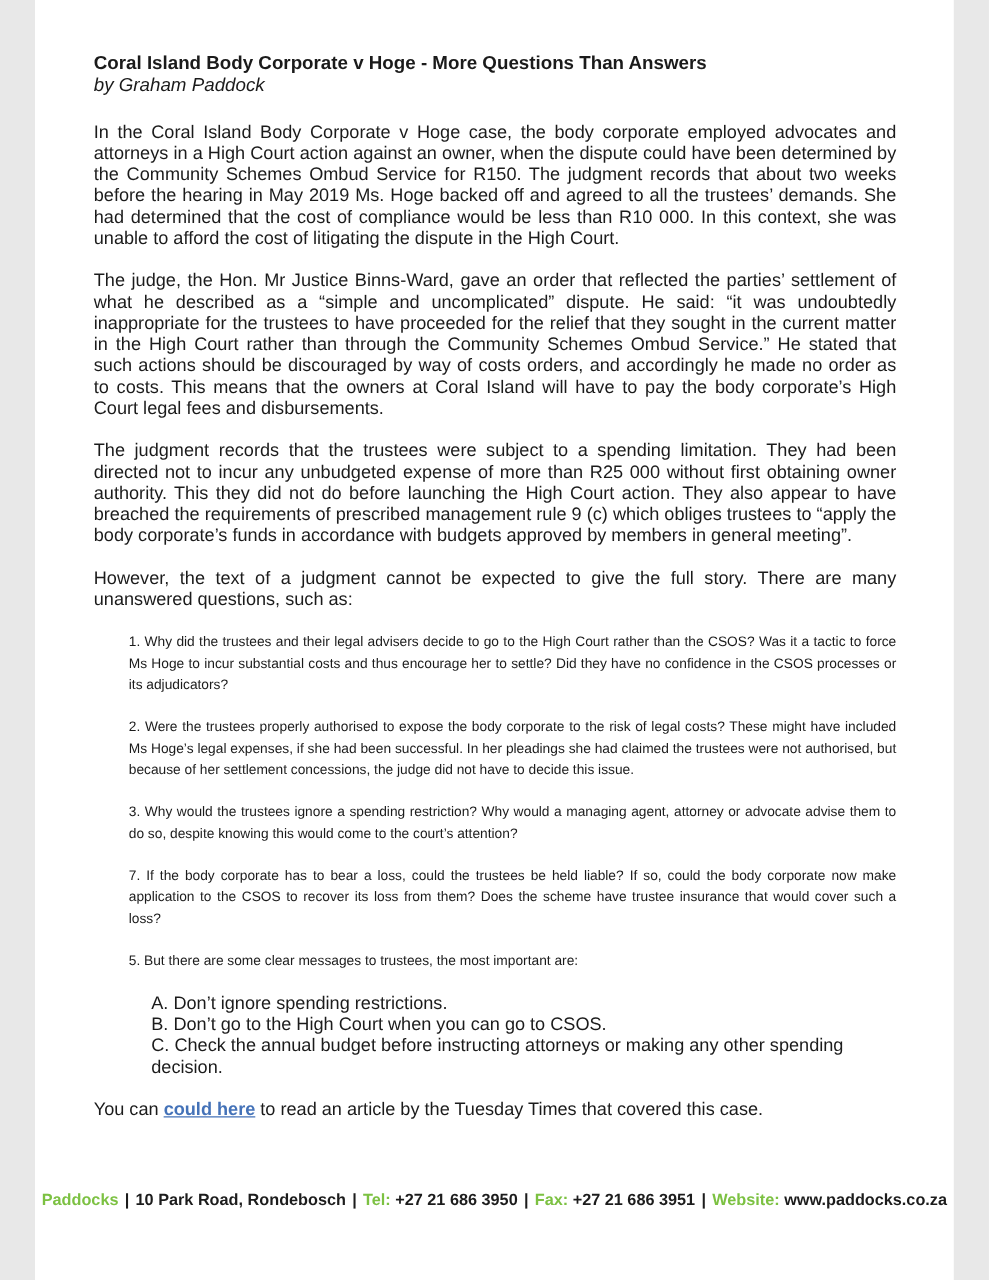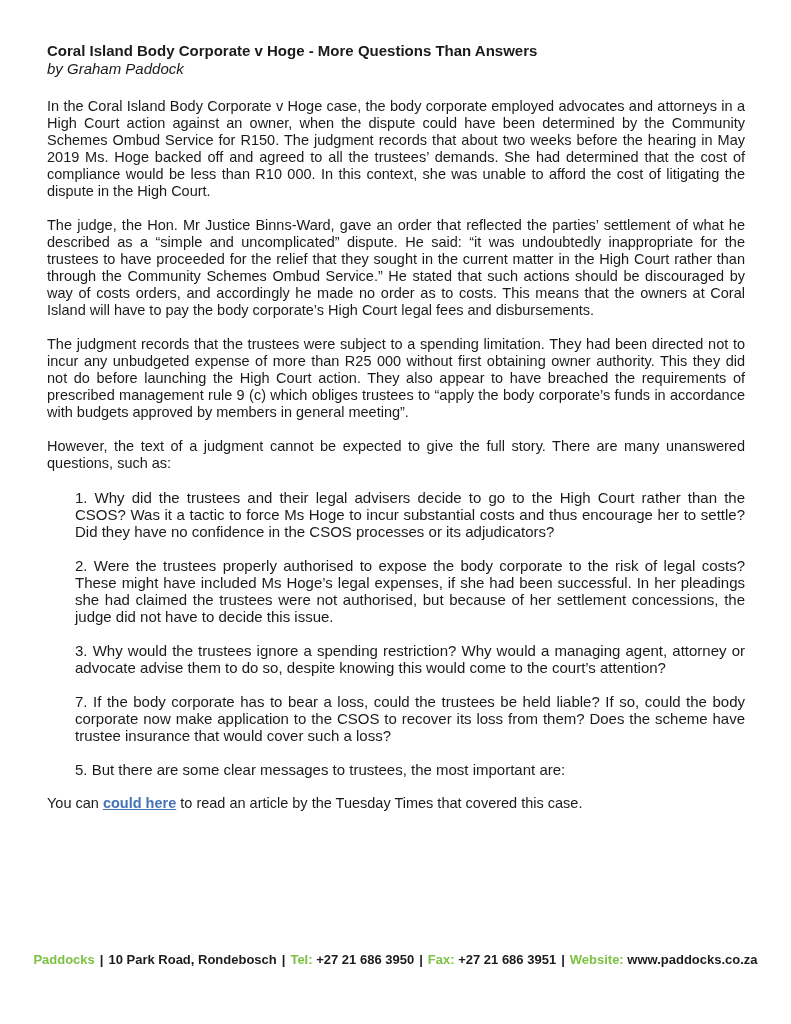--- a/index.html
+++ b/index.html
@@ -1,18 +1,18 @@
 <!DOCTYPE html>
 <html><head>
 <meta charset="utf-8">
 <style>
   html, body { margin: 0; padding: 0; background: #e8e8e8; }
   .page {
     position: relative;
-    width: 791px;
+    width: 735px;
     height: 1024px;
     margin: 0 auto;
     background: #ffffff;
     font-family: "Liberation Sans", sans-serif;
     color: #1b1b1b;
     overflow: hidden;
     box-sizing: border-box;
   }
   .content {
     padding: 42px 46px 0 47px;
@@ -29,21 +29,21 @@
     font-style: italic;
     margin: 0 0 20px 0;
   }
   .para {
     font-size: 14.5px;
     line-height: 17px;
     text-align: justify;
     margin: 0 0 17px 0;
   }
   .question {
-    font-size: 15px;
+    font-size: 11px;
     line-height: 17px;
     text-align: justify;
     margin: 0 0 17px 28px;
   }
   .messages-block { margin: 0 0 17px 0; }
   .message {
     font-size: 14.5px;
     line-height: 17px;
     margin: 0 0 0 46px;
   }
@@ -85,19 +85,24 @@
     <p class="para">The judge, the Hon. Mr Justice Binns-Ward, gave an order that reflected the parties’ settlement of what he described as a “simple and uncomplicated” dispute. He said: “it was undoubtedly inappropriate for the trustees to have proceeded for the relief that they sought in the current matter in the High Court rather than through the Community Schemes Ombud Service.” He stated that such actions should be discouraged by way of costs orders, and accordingly he made no order as to costs. This means that the owners at Coral Island will have to pay the body corporate’s High Court legal fees and disbursements.</p>
     <p class="para">The judgment records that the trustees were subject to a spending limitation. They had been directed not to incur any unbudgeted expense of more than R25 000 without first obtaining owner authority. This they did not do before launching the High Court action. They also appear to have breached the requirements of prescribed management rule 9 (c) which obliges trustees to “apply the body corporate’s funds in accordance with budgets approved by members in general meeting”.</p>
     <p class="para">However, the text of a judgment cannot be expected to give the full story. There are many unanswered questions, such as:</p>
 
     <p class="question">1. Why did the trustees and their legal advisers decide to go to the High Court rather than the CSOS? Was it a tactic to force Ms Hoge to incur substantial costs and thus encourage her to settle? Did they have no confidence in the CSOS processes or its adjudicators?</p>
     <p class="question">2. Were the trustees properly authorised to expose the body corporate to the risk of legal costs? These might have included Ms Hoge’s legal expenses, if she had been successful. In her pleadings she had claimed the trustees were not authorised, but because of her settlement concessions, the judge did not have to decide this issue.</p>
     <p class="question">3. Why would the trustees ignore a spending restriction? Why would a managing agent, attorney or advocate advise them to do so, despite knowing this would come to the court’s attention?</p>
     <p class="question">7. If the body corporate has to bear a loss, could the trustees be held liable? If so, could the body corporate now make application to the CSOS to recover its loss from them? Does the scheme have trustee insurance that would cover such a loss?</p>
     <p class="question">5. But there are some clear messages to trustees, the most important are:</p>
 
+    <div class="messages-block">
+      <p class="message">A. Don’t ignore spending restrictions.</p>
+      <p class="message">B. Don’t go to the High Court when you can go to CSOS.</p>
+      <p class="message">C. Check the annual budget before instructing attorneys or making any other spending decision.</p>
+    </div>
 
     <p class="closing"><span>You can </span><span class="inline-link">could here</span><span> to read an article by the Tuesday Times that covered this case.</span></p>
   </div>
 
   <div class="footer"><span class="green">Paddocks</span><span class="sep">|</span><span>10 Park Road, Rondebosch</span><span class="sep">|</span><span class="green">Tel:</span>&nbsp;<span>+27 21 686 3950</span><span class="sep">|</span><span class="green">Fax:</span>&nbsp;<span>+27 21 686 3951</span><span class="sep">|</span><span class="green">Website:</span>&nbsp;<span>www.paddocks.co.za</span>
   </div>
 </div>
 
 </body></html>

